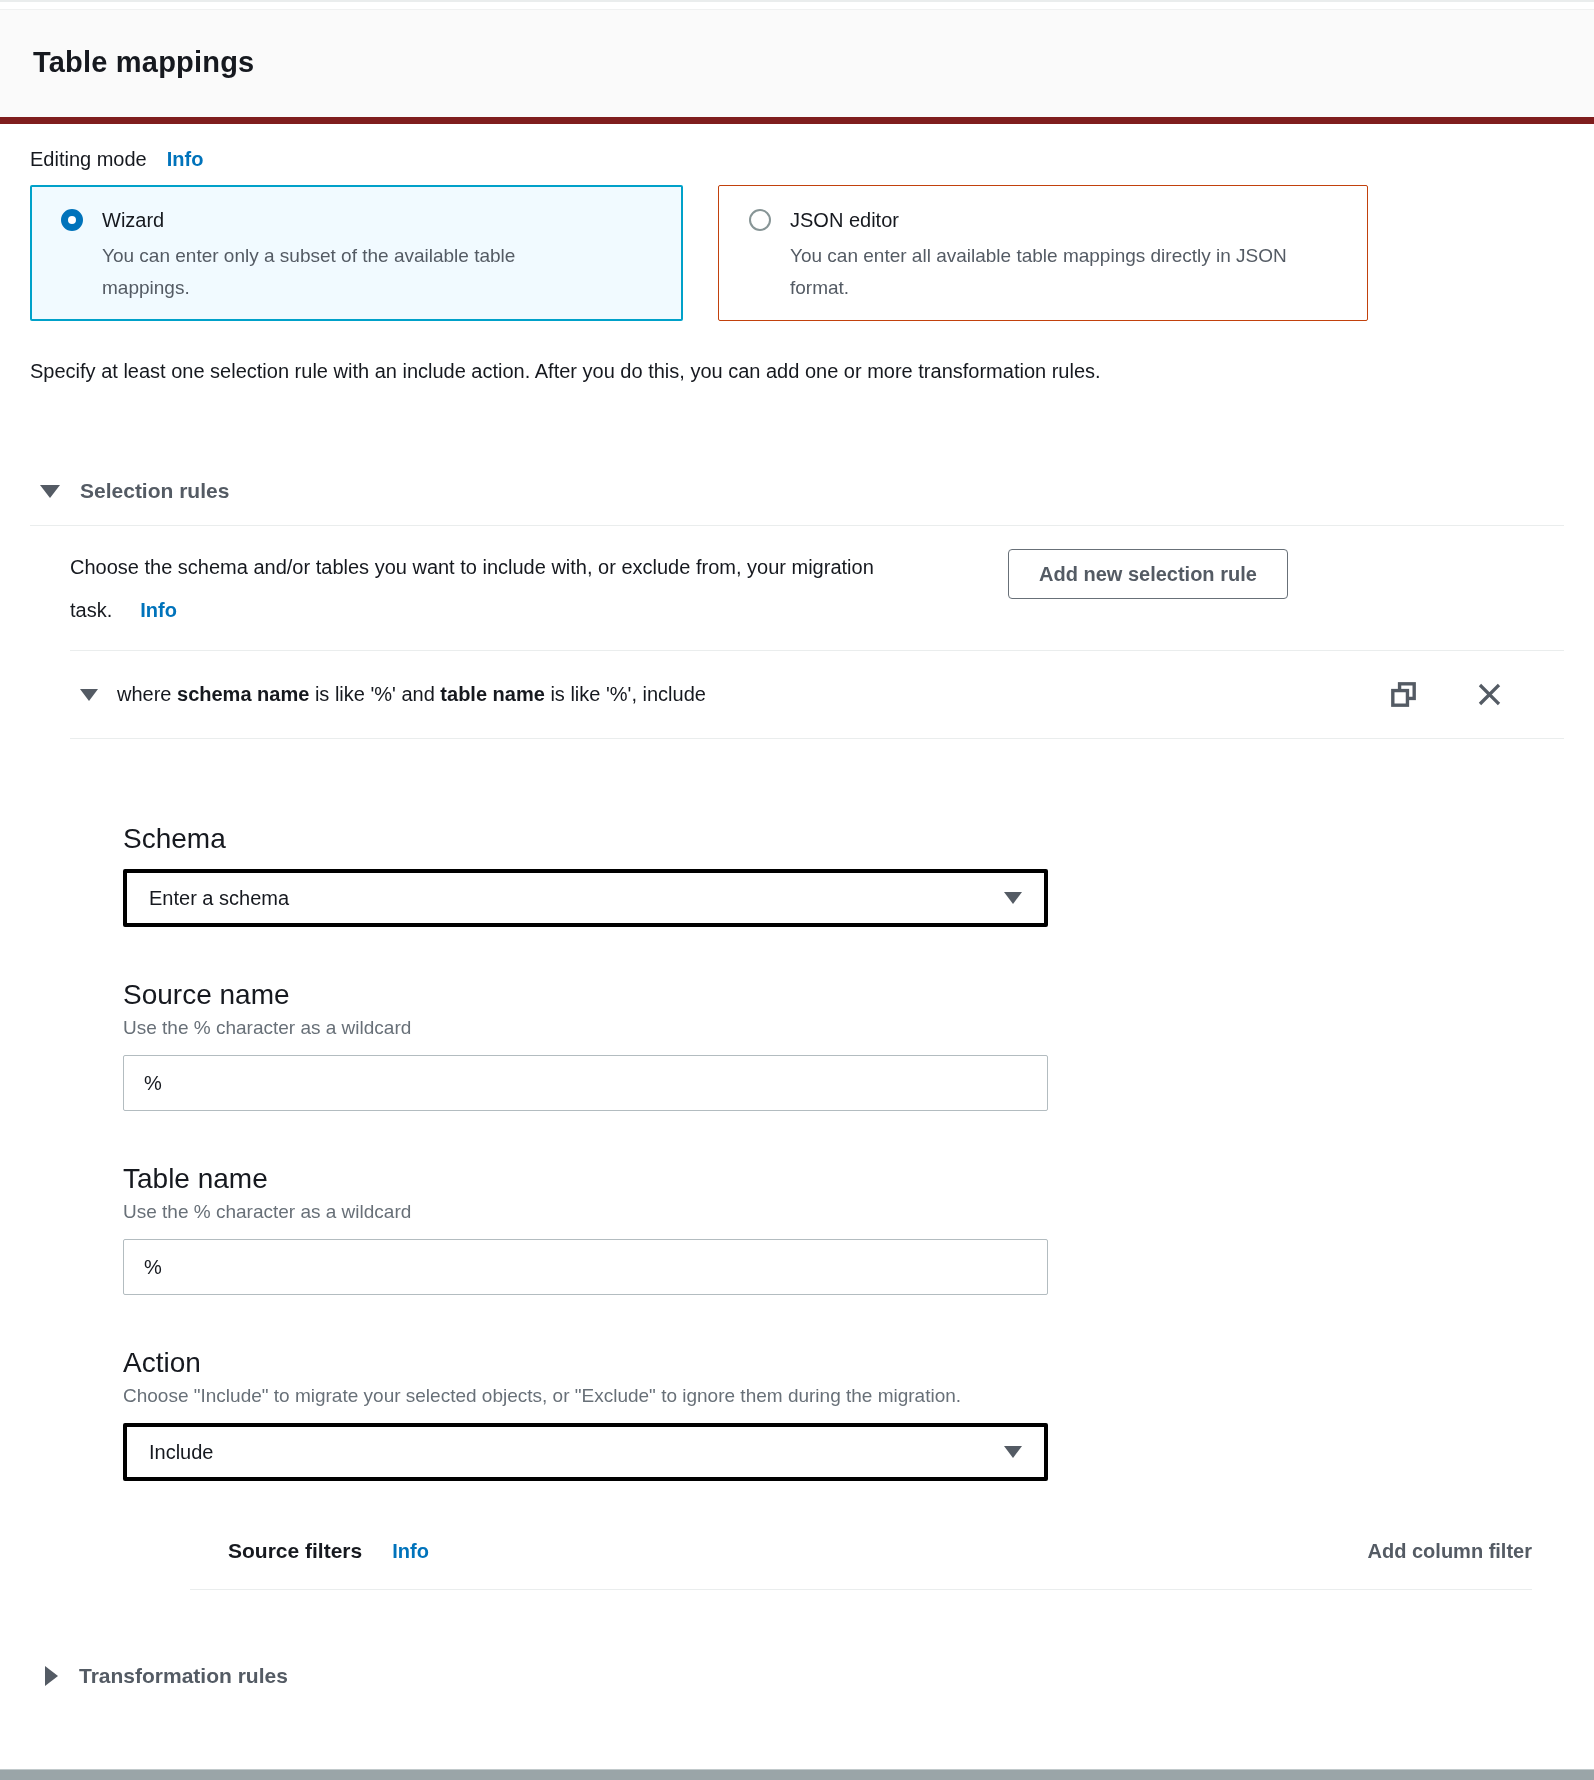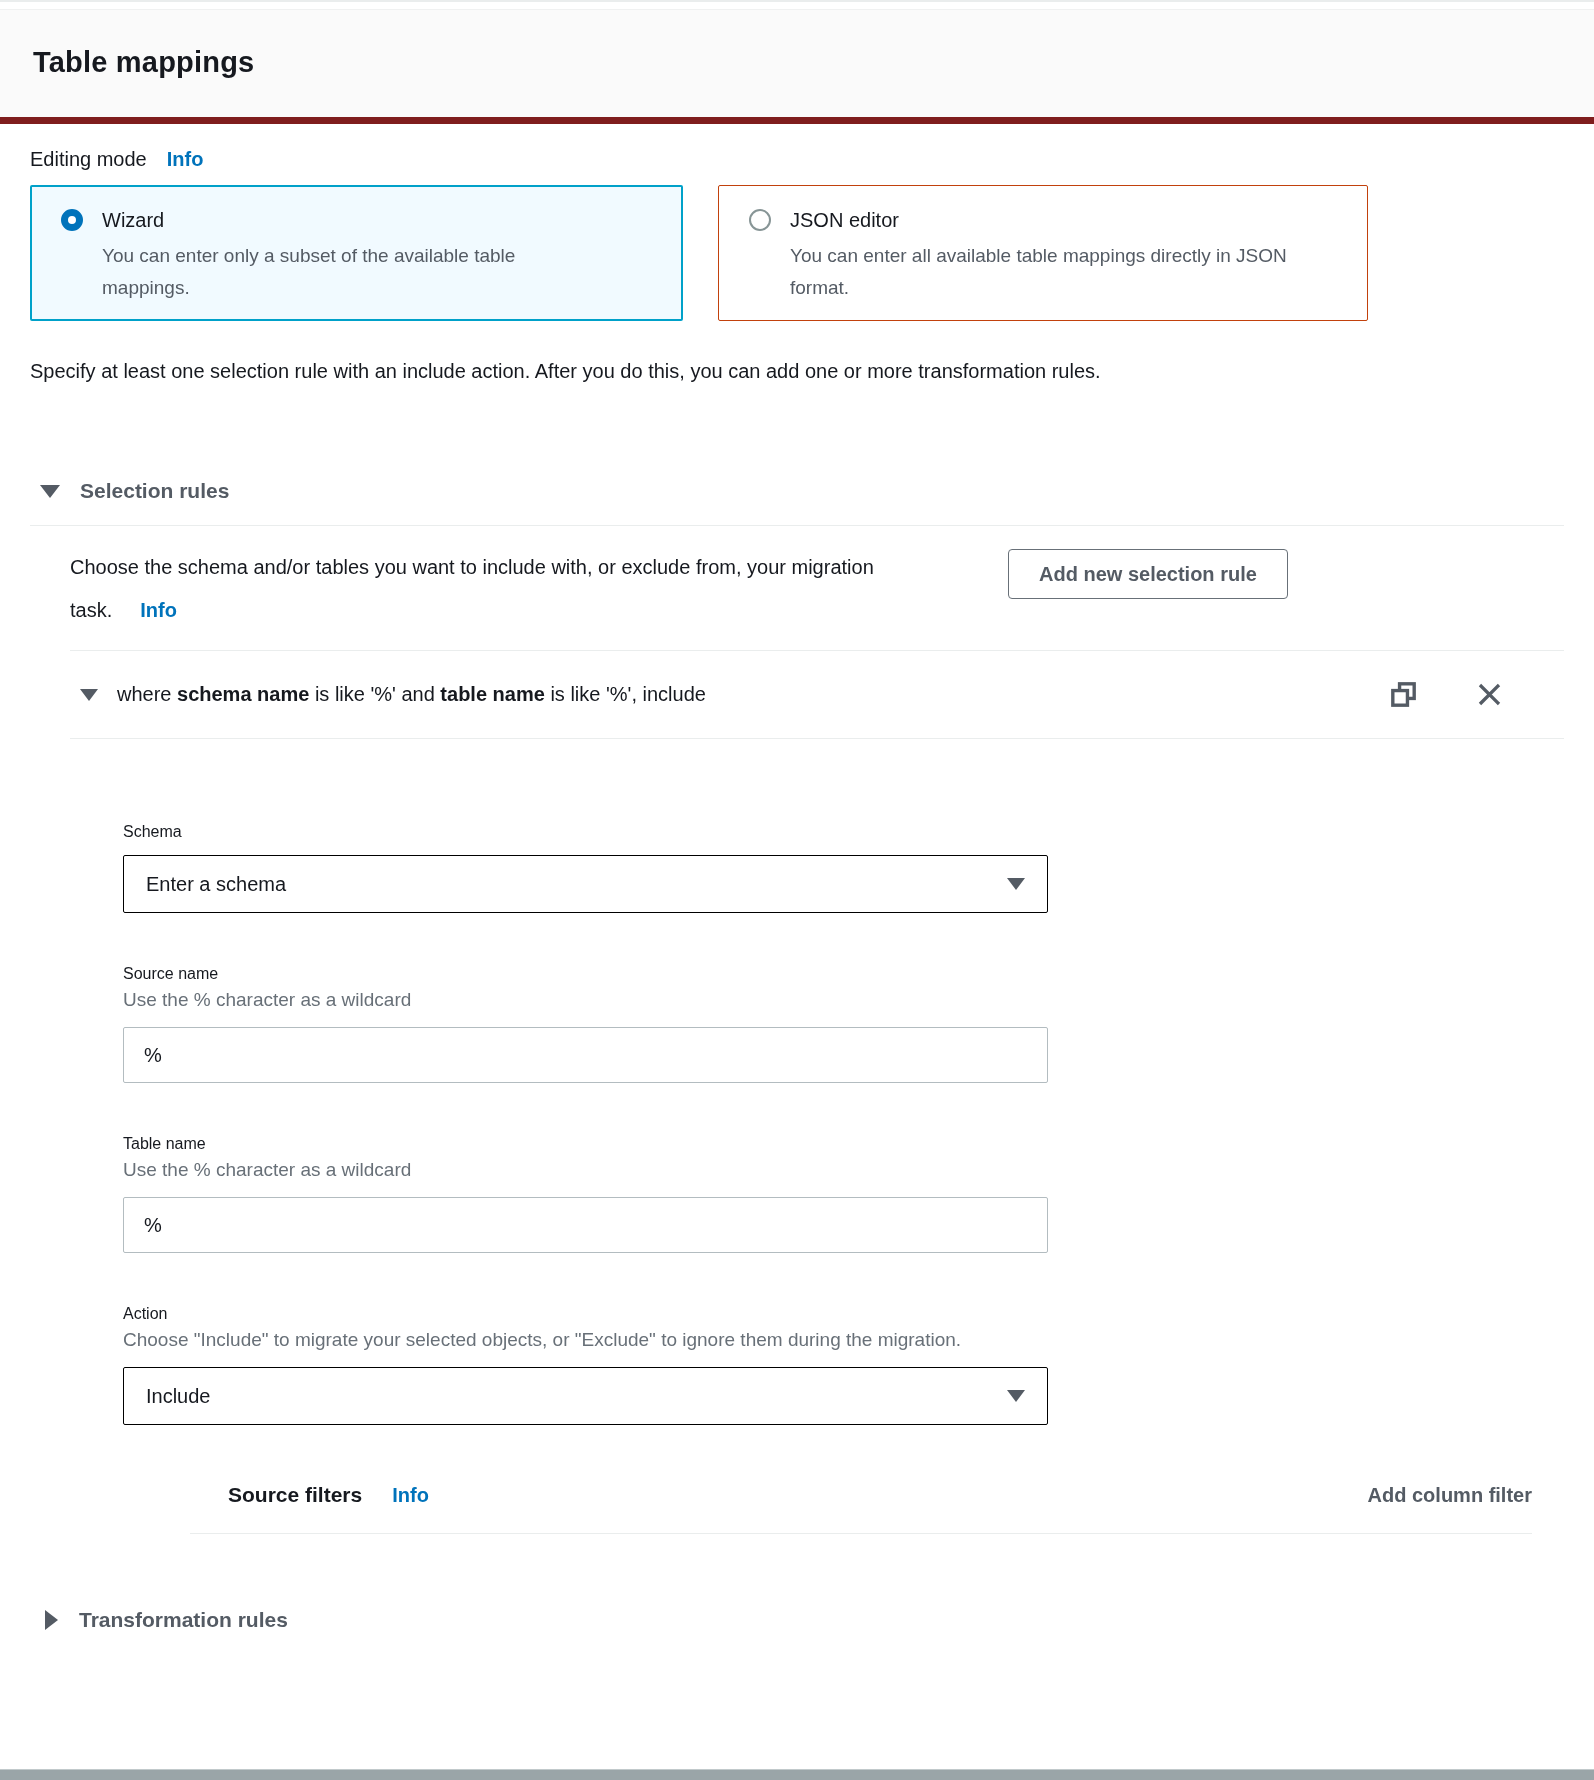--- a/index.html
+++ b/index.html
@@ -76,25 +76,25 @@
   }
   .rule-header-row .tri-down { border-left-width:9px; border-right-width:9px; border-top-width:12px; cursor:pointer; }
   .rule-summary { margin-left:19px; font-size:20px; color:#16191f; }
   .rule-summary b { font-weight:700; }
   .rule-icons { margin-left:auto; margin-right:62px; display:flex; align-items:center; gap:60px; }
   .icon-btn { background:none; border:none; padding:0; cursor:pointer; line-height:0; }
 
   .rule-form { padding-left:53px; }
   .form-group { margin-top:52px; }
   .form-group:first-child { margin-top:84px; }
-  .form-label { font-size:16px; color:#16191f; }
+  .form-label { font-size:28px; color:#16191f; }
   .form-hint { margin-top:6px; font-size:19px; color:#687078; }
   .select-box {
     margin-top:14px; width:925px; height:58px;
-    border:1px solid #000000; border-radius:2px; background:#ffffff;
+    border:4px solid #000000; border-radius:2px; background:#ffffff;
     display:flex; align-items:center; justify-content:space-between;
     padding:0 22px; cursor:pointer;
   }
   .select-box .select-value { font-size:20px; color:#16191f; }
   .select-caret { width:0; height:0; border-left:9px solid transparent; border-right:9px solid transparent; border-top:12px solid #545b64; }
   .text-input {
     margin-top:16px; width:925px; height:56px;
     border:1px solid #b3bcc0; border-radius:2px; background:#ffffff;
     padding:0 20px; font-family:inherit; font-size:20px; color:#16191f;
   }

